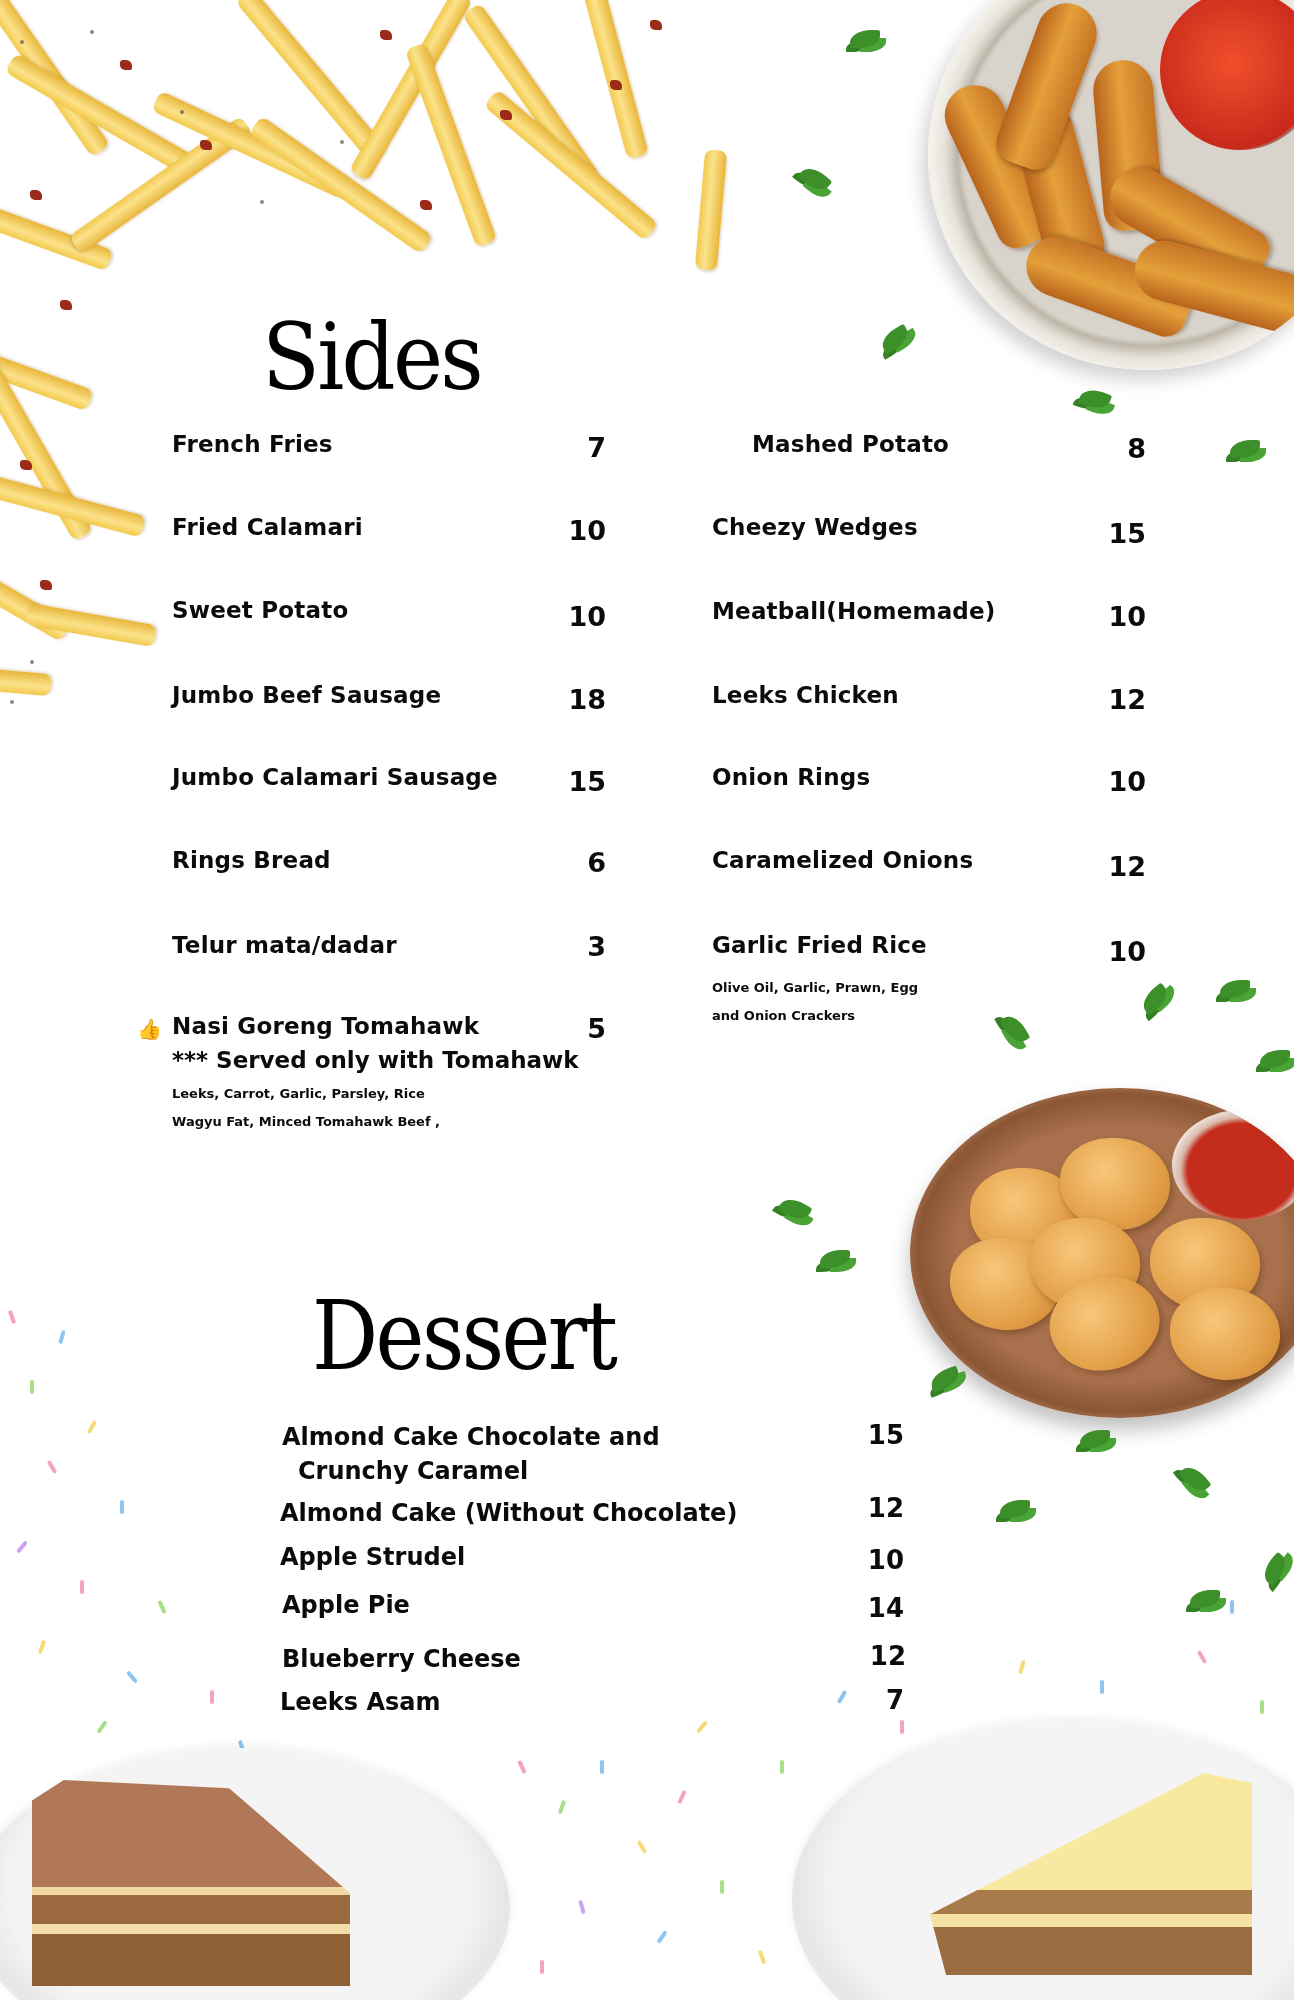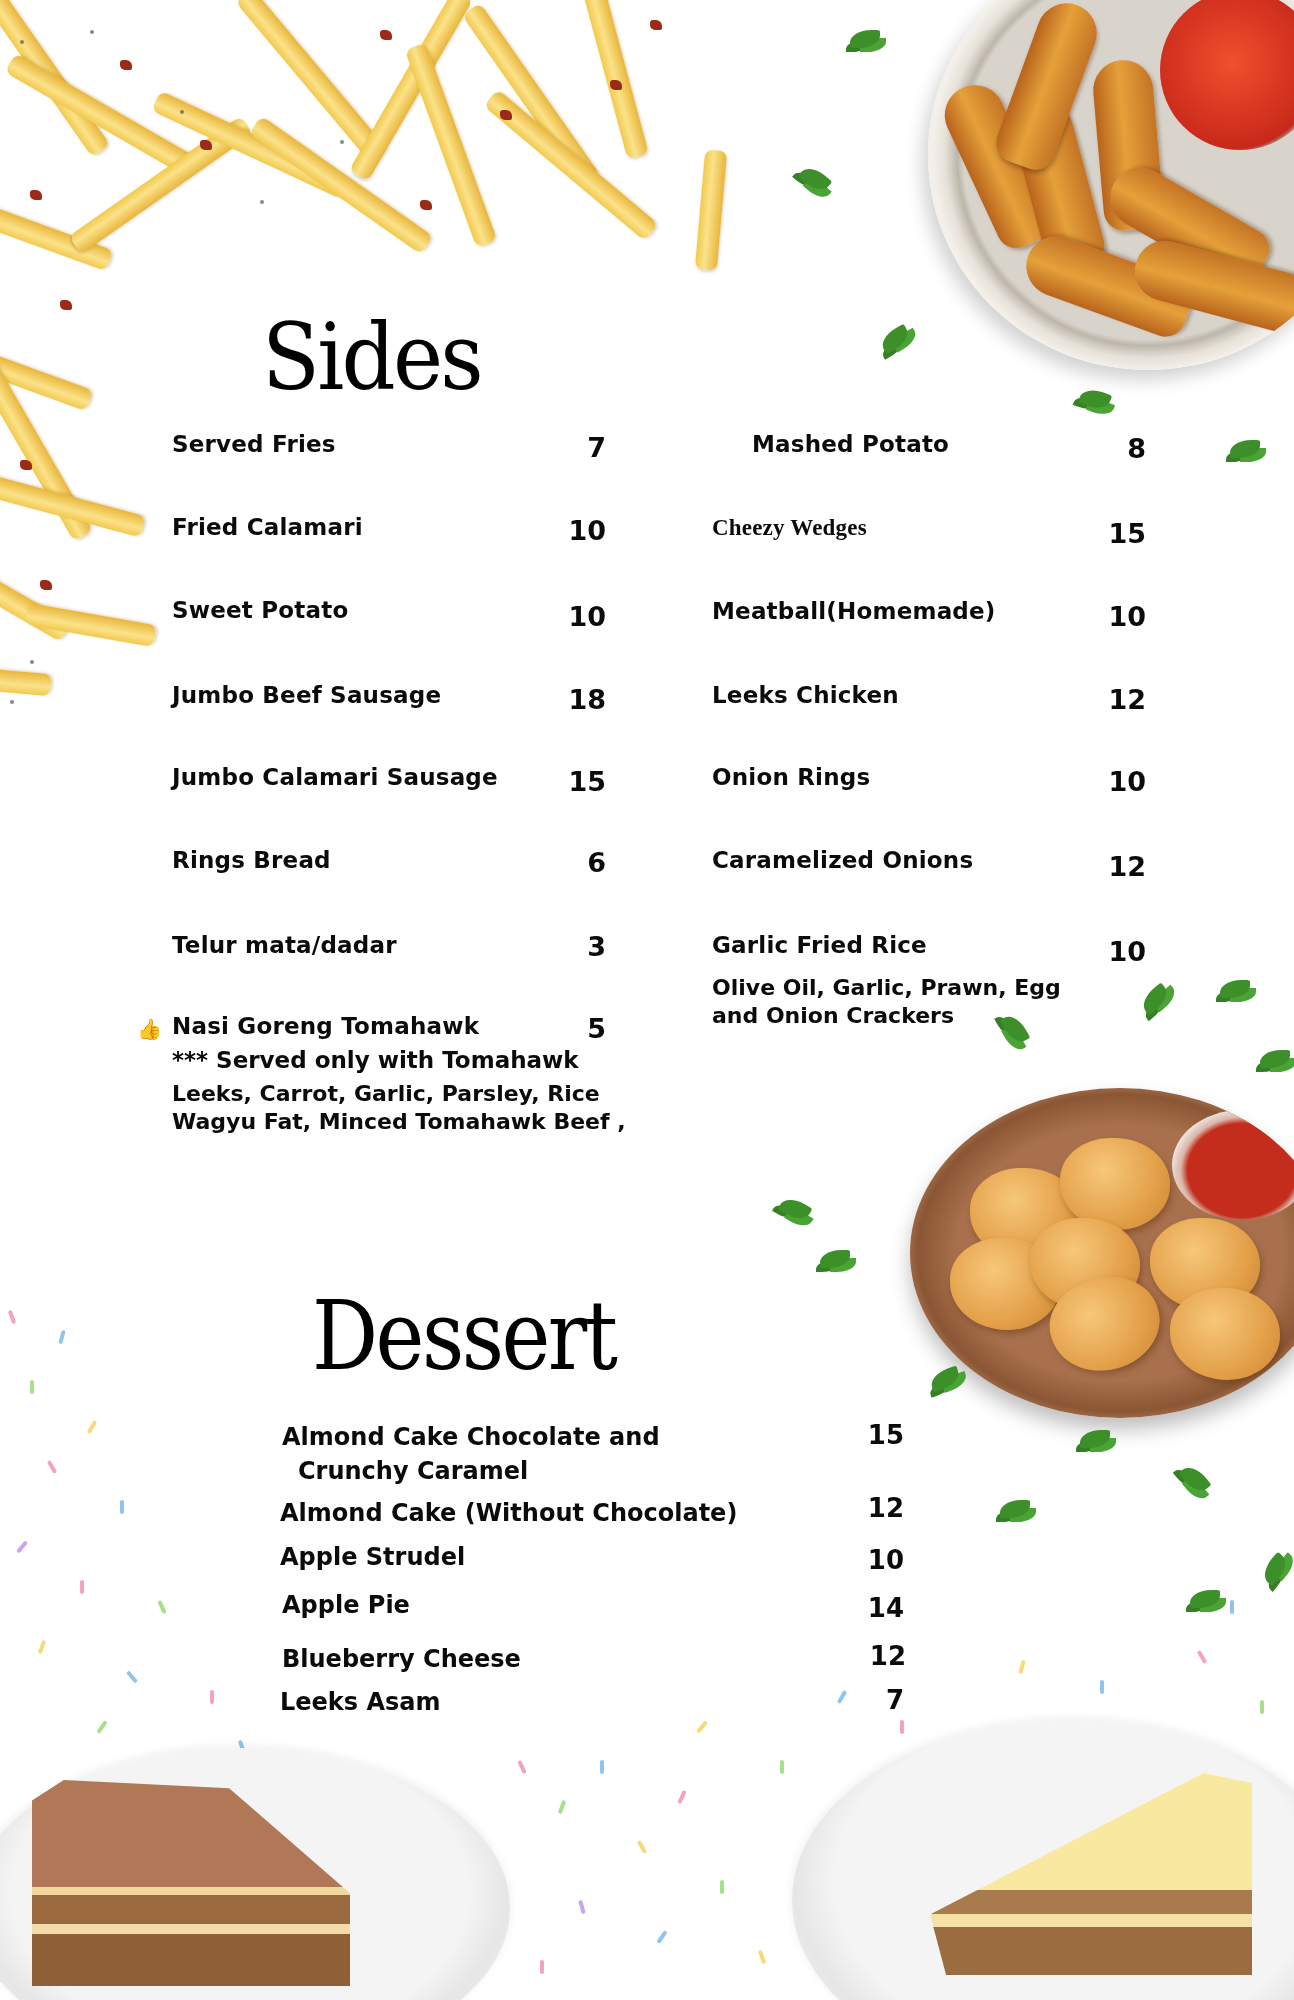--- a/index.html
+++ b/index.html
@@ -16,21 +16,21 @@
     color: #000;
     letter-spacing: -3px;
     line-height: 1;
   }
   .title-sides { left: 262px; top: 312px; font-size: 92px; transform: scaleX(0.92); transform-origin: left; }
   .title-dessert { left: 312px; top: 1288px; font-size: 96px; transform: scaleX(0.86); transform-origin: left; }
 
   .item-name { font-weight: bold; font-size: 23px; white-space: nowrap; line-height: 1; letter-spacing: 0.2px; }
   .item-price { font-weight: bold; font-size: 27px; text-align: right; width: 80px; line-height: 1; }
   .item-sub { font-weight: bold; font-size: 23px; white-space: nowrap; line-height: 1; }
-  .item-desc { font-weight: bold; font-size: 22px; line-height: 28px; white-space: nowrap; }
+  .item-desc { font-weight: bold; font-size: 13px; line-height: 28px; white-space: nowrap; }
   .dessert-name { font-weight: bold; font-size: 24px; line-height: 1; white-space: nowrap; }
   .dessert-price { font-weight: bold; font-size: 26px; width: 80px; text-align: right; line-height: 1; }
 
   
   .fries-layer { left: 0; top: 0; width: 820px; height: 740px; overflow: hidden; }
   .fry {
     position: absolute; width: 22px; height: 210px; border-radius: 8px;
     background: linear-gradient(90deg, #f2c94c, #fbe28a 40%, #e8b63a);
     box-shadow: 1px 2px 3px rgba(120,80,0,0.25);
   }
@@ -228,21 +228,21 @@
 <div class="abs cake-plate-left"></div>
 <div class="abs cake-choc"></div>
 <div class="abs cake-plate-right"></div>
 <div class="abs cake-cheese"></div>
 
 <section>
   <div class="abs title title-sides">Sides</div>
 
   <div>
     <div>
-      <div class="abs item-name" style="left:172px;top:433px;">Served Fries</div>
+      <div class="abs item-name" style="left:172px;top:433px;">French Fries</div>
       <div class="abs item-price" style="left:526px;top:434px;">7</div>
     </div>
     <div>
       <div class="abs item-name" style="left:172px;top:516px;">Fried Calamari</div>
       <div class="abs item-price" style="left:526px;top:517px;">10</div>
     </div>
     <div>
       <div class="abs item-name" style="left:172px;top:599px;">Sweet Potato</div>
       <div class="abs item-price" style="left:526px;top:603px;">10</div>
     </div>
@@ -273,21 +273,21 @@
       </div>
     </div>
   </div>
 
   <div>
     <div>
       <div class="abs item-name" style="left:712px;top:433px;margin-left:40px;">Mashed Potato</div>
       <div class="abs item-price" style="left:1066px;top:435px;">8</div>
     </div>
     <div>
-      <div class="abs item-name" style="left:712px;top:516px;font-family:Liberation Serif, serif;">Cheezy Wedges</div>
+      <div class="abs item-name" style="left:712px;top:516px;">Cheezy Wedges</div>
       <div class="abs item-price" style="left:1066px;top:520px;">15</div>
     </div>
     <div>
       <div class="abs item-name" style="left:712px;top:600px;">Meatball(Homemade)</div>
       <div class="abs item-price" style="left:1066px;top:603px;">10</div>
     </div>
     <div>
       <div class="abs item-name" style="left:712px;top:684px;">Leeks Chicken</div>
       <div class="abs item-price" style="left:1066px;top:686px;">12</div>
     </div>

